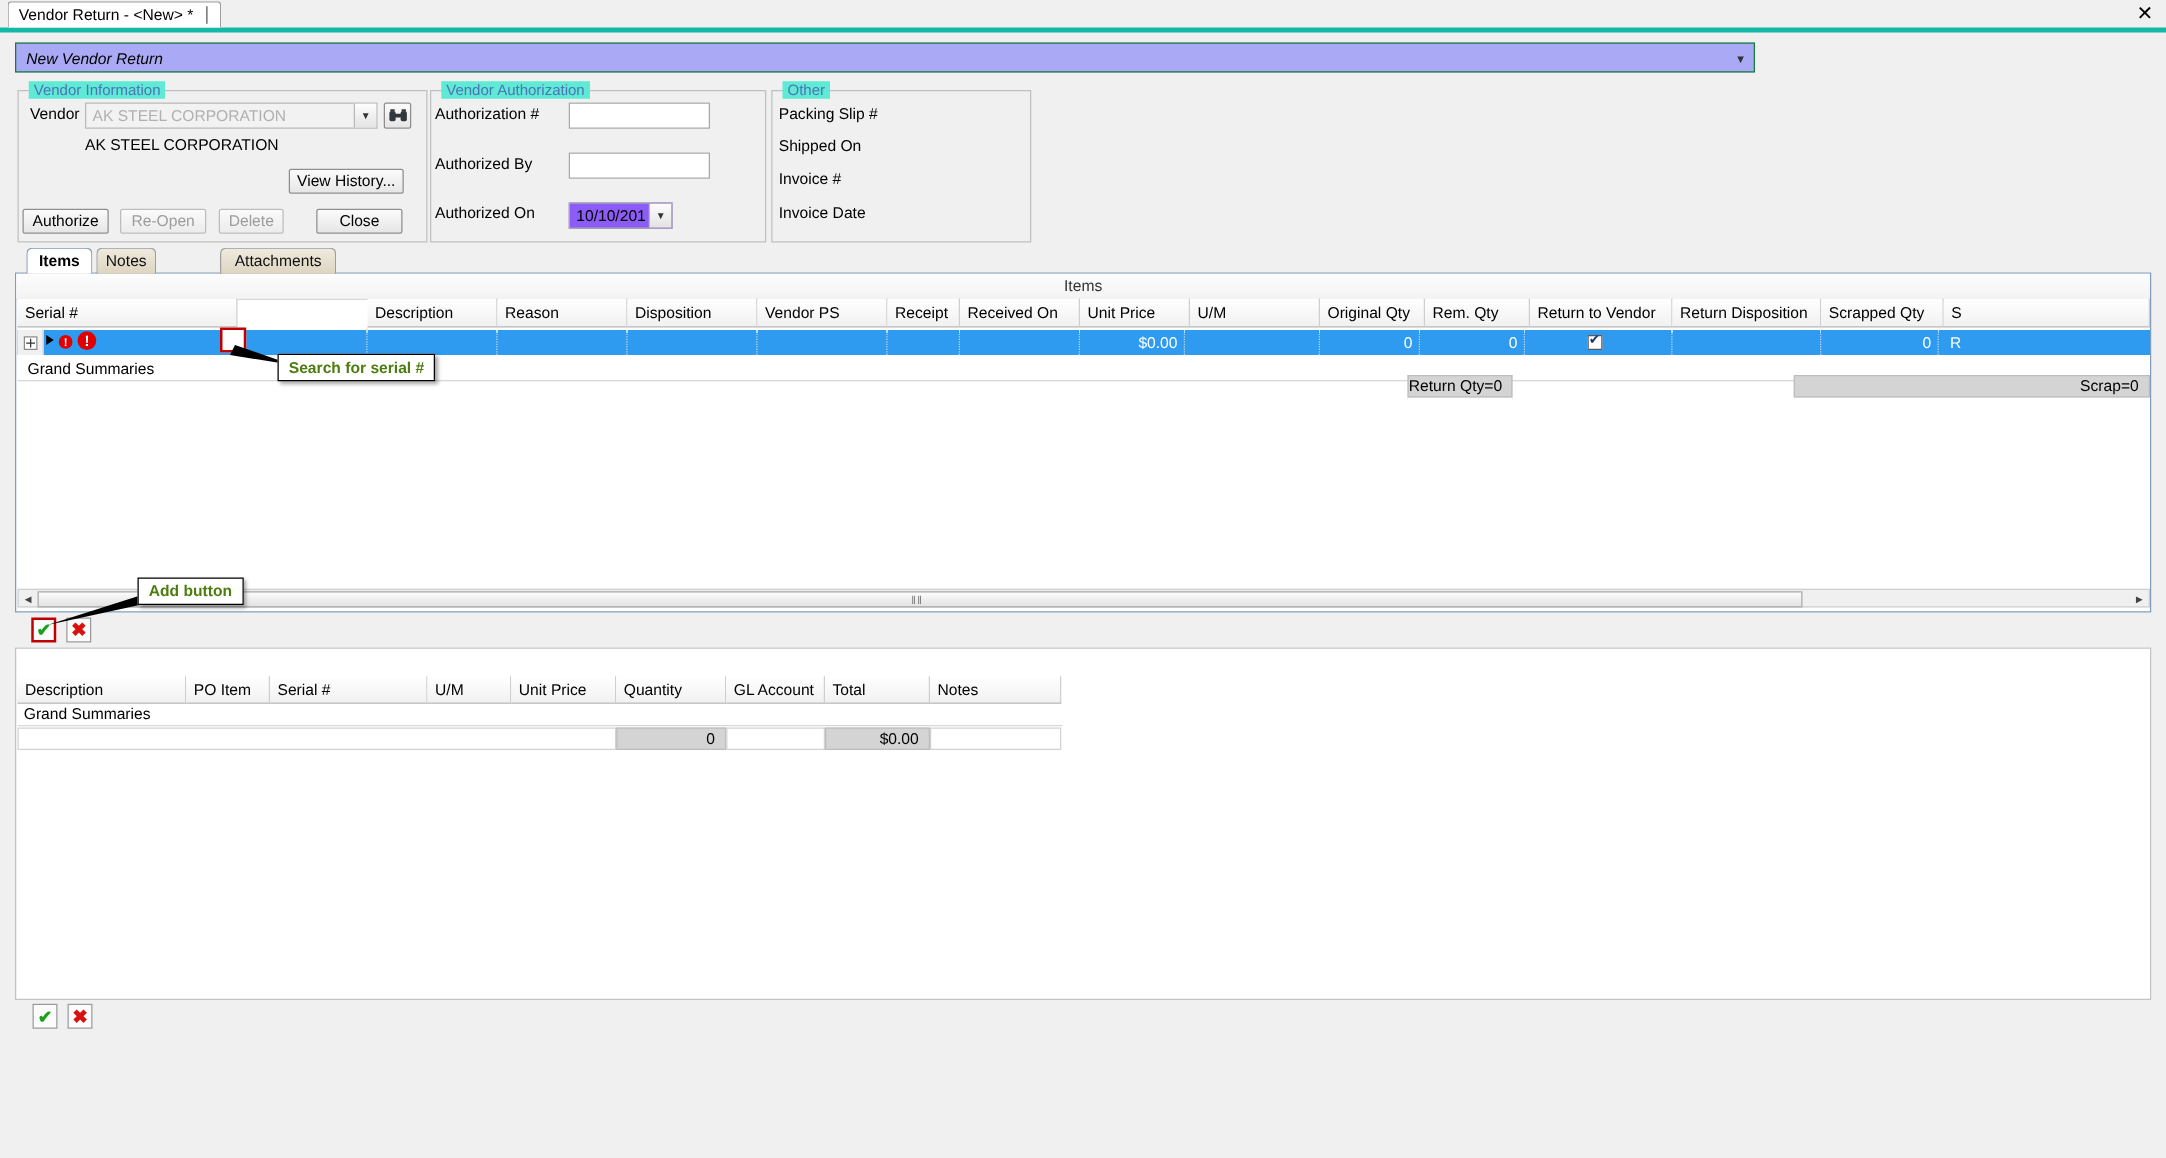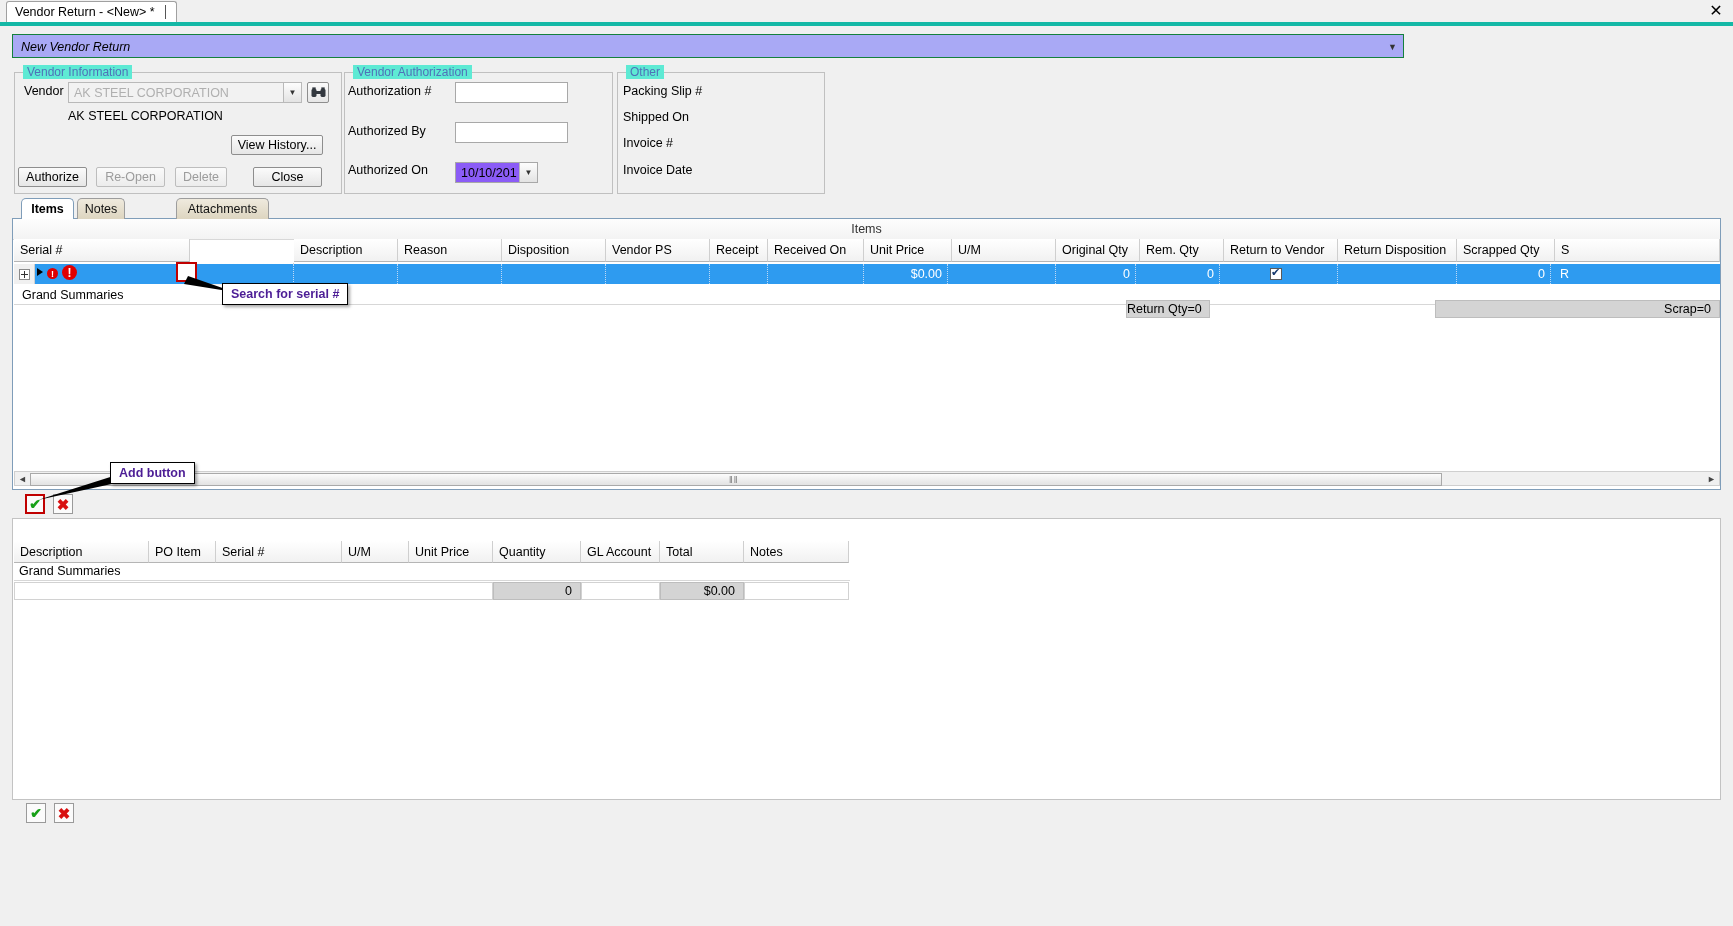--- a/index.html
+++ b/index.html
@@ -213,21 +213,21 @@
     font-size:12.5px;line-height:22px;padding-left:6px;cursor:pointer;
   }
   #cgs{
     position:absolute;left:1px;top:43px;width:836px;height:19px;
     font-size:12.5px;line-height:19px;padding-left:5px;
     border-bottom:1px solid #d7d7d7;box-sizing:border-box;
   }
   
   .callout{
     position:absolute;background:#fff;border:1px solid #000;
-    font-weight:bold;font-size:12.5px;color:#4c1d95;
+    font-weight:bold;font-size:12.5px;color:#4d7c0f;
     padding:3px 8px;box-sizing:border-box;
     box-shadow:2px 2px 3px rgba(0,0,0,.35);
     z-index:50;white-space:nowrap;
   }
   svg.anno{position:absolute;z-index:49;pointer-events:none;}
 </style>
 </head>
 <body>
 
 <div id="tabstrip">

